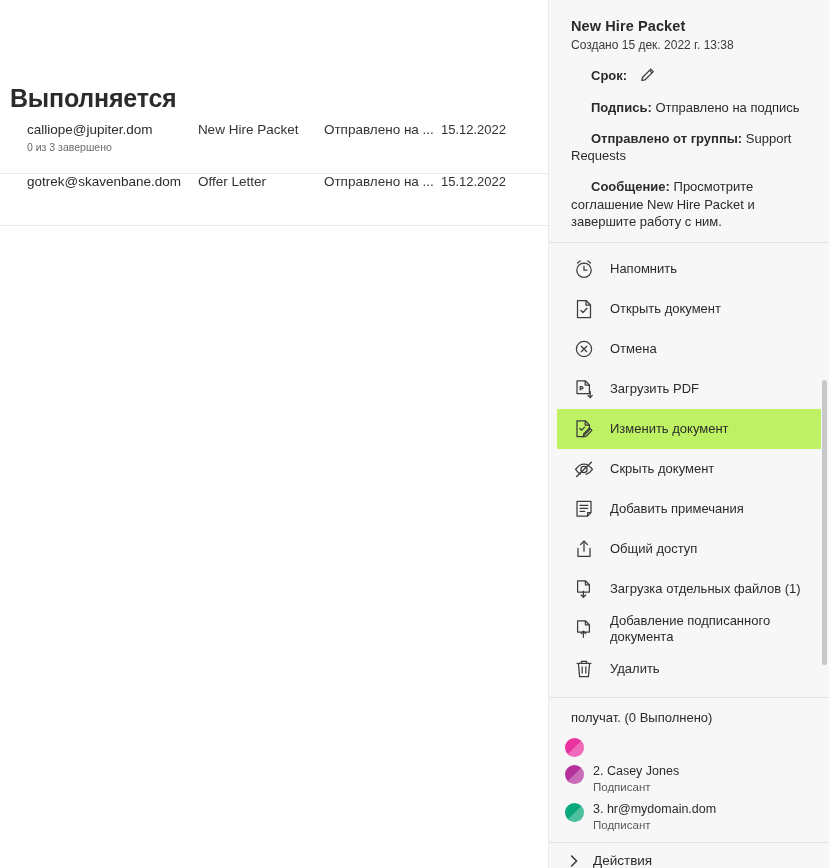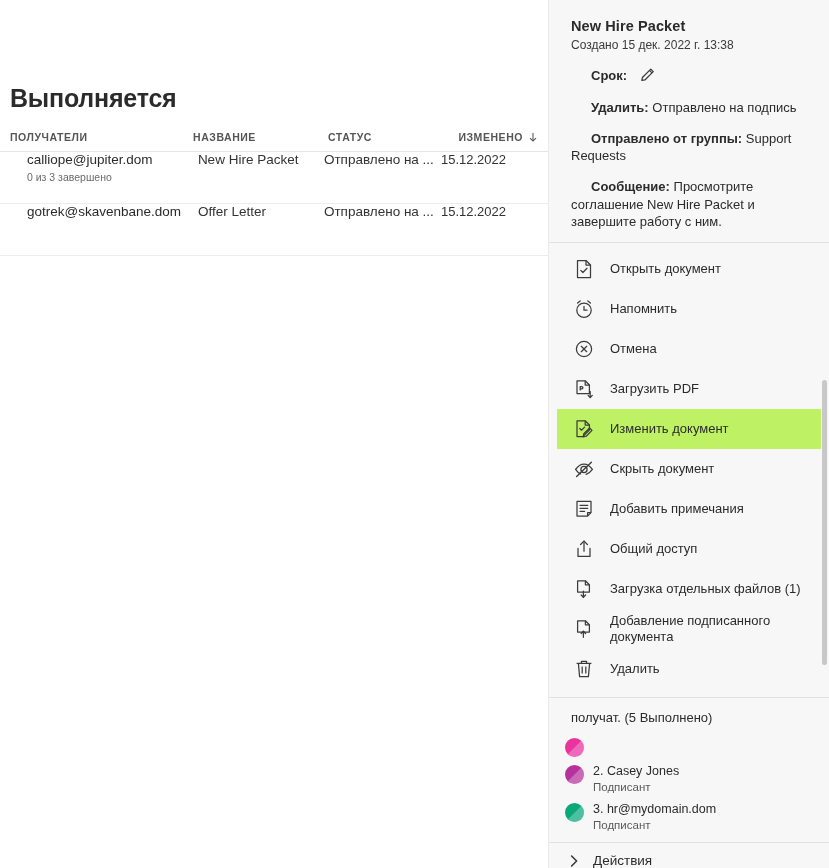--- a/index.html
+++ b/index.html
@@ -142,34 +142,20 @@
 <body>
 
 <div class="screen">
 
   <div class="left-pane">
 
     <div class="list-title">Выполняется</div>
 
     <div class="table">
 
-      <div class="thead">
-        <div class="th col-recip">ПОЛУЧАТЕЛИ</div>
-        <div class="th col-name">НАЗВАНИЕ</div>
-        <div class="th col-status">СТАТУС</div>
-        <div class="th col-mod">
-          <span>ИЗМЕНЕНО</span>
-          <span class="sort-arrow">
-            <svg viewBox="0 0 16 16" fill="none" stroke="currentColor" stroke-width="1.4">
-              <path d="M8 2.5 V13"></path>
-                <path d="M4 9.5 L8 13.3 L12 9.5"></path>
-            </svg>
-          </span>
-        </div>
-      </div>
 
       <div class="trow">
         <div class="td col-recip">
           <div class="recip-main">calliope@jupiter.dom</div>
           <div class="recip-sub">0 из 3 завершено</div>
         </div>
         <div class="td col-name">New Hire Packet</div>
         <div class="td col-status">Отправлено на ...</div>
         <div class="td col-mod td-mod">15.12.2022</div>
       </div>
@@ -196,64 +182,64 @@
         <span class="meta-label">Срок:</span>
         <span class="pencil-btn">
           <svg viewBox="0 0 20 20" fill="none" stroke="currentColor" stroke-width="1.3" stroke-linejoin="round">
             <path d="M3 15.2 L3.6 12.1 L12.4 3.3 L15 5.9 L6.2 14.7 Z"></path>
             <path d="M11.1 4.6 L13.7 7.2"></path>
           </svg>
         </span>
       </div>
 
       <div class="meta-row">
-        <span class="meta-label">Удалить:</span>
+        <span class="meta-label">Подпись:</span>
         <span class="meta-val">Отправлено на подпись</span>
       </div>
 
       <div class="meta-row">
         <span class="meta-label">Отправлено от группы:</span>
         <span class="meta-val">Support Requests</span>
       </div>
 
       <div class="meta-row">
         <span class="meta-label">Сообщение:</span>
         <span class="meta-val">Просмотрите соглашение New Hire Packet и завершите работу с ним.</span>
       </div>
     </div>
 
     <div class="divider"></div>
 
     <div class="menu">
-
-      <div class="menu-item">
-        <span class="menu-icon">
-          <svg viewBox="0 0 22 22" fill="none" stroke="currentColor" stroke-width="1.25" stroke-linejoin="round">
-            <path d="M4.5 2.5 H13 L17.5 7 V19.5 H4.5 Z"></path>
-            <path d="M13 2.5 V7 H17.5"></path>
-            <path d="M7.8 12.4 L9.9 14.5 L14 10.3" stroke-linecap="round"></path>
-          </svg>
-        </span>
-        <span class="menu-label">Открыть документ</span>
-      </div>
 
       <div class="menu-item">
         <span class="menu-icon">
           <svg viewBox="0 0 22 22" fill="none" stroke="currentColor" stroke-width="1.25" stroke-linecap="round">
             <circle cx="11" cy="12.2" r="7.2"></circle>
             <path d="M11 8.4 V12.2 H14"></path>
             <path d="M4.6 5 L7.2 2.9"></path>
               <path d="M17.4 5 L14.8 2.9"></path>
           </svg>
         </span>
         <span class="menu-label">Напомнить</span>
       </div>
 
       <div class="menu-item">
         <span class="menu-icon">
+          <svg viewBox="0 0 22 22" fill="none" stroke="currentColor" stroke-width="1.25" stroke-linejoin="round">
+            <path d="M4.5 2.5 H13 L17.5 7 V19.5 H4.5 Z"></path>
+            <path d="M13 2.5 V7 H17.5"></path>
+            <path d="M7.8 12.4 L9.9 14.5 L14 10.3" stroke-linecap="round"></path>
+          </svg>
+        </span>
+        <span class="menu-label">Открыть документ</span>
+      </div>
+
+      <div class="menu-item">
+        <span class="menu-icon">
           <svg viewBox="0 0 22 22" fill="none" stroke="currentColor" stroke-width="1.25" stroke-linecap="round">
             <circle cx="11" cy="11" r="7.6"></circle>
             <path d="M8.3 8.3 L13.7 13.7"></path>
               <path d="M13.7 8.3 L8.3 13.7"></path>
           </svg>
         </span>
         <span class="menu-label">Отмена</span>
       </div>
 
       <div class="menu-item">
@@ -352,21 +338,21 @@
           </svg>
         </span>
         <span class="menu-label">Удалить</span>
       </div>
 
     </div>
 
     <div class="divider"></div>
 
     <div class="recips">
-      <div class="recips-head">получат. (5 Выполнено)</div>
+      <div class="recips-head">получат. (0 Выполнено)</div>
 
       <div class="recip-item">
         <span class="avatar" style="background:#e9339e"></span>
       </div>
 
       <div class="recip-item">
         <span class="avatar" style="background:#b5329c"></span>
         <span class="recip-text">
           <span class="recip-name" style="display:block">2. Casey Jones</span>
           <span class="recip-role" style="display:block">Подписант</span>

